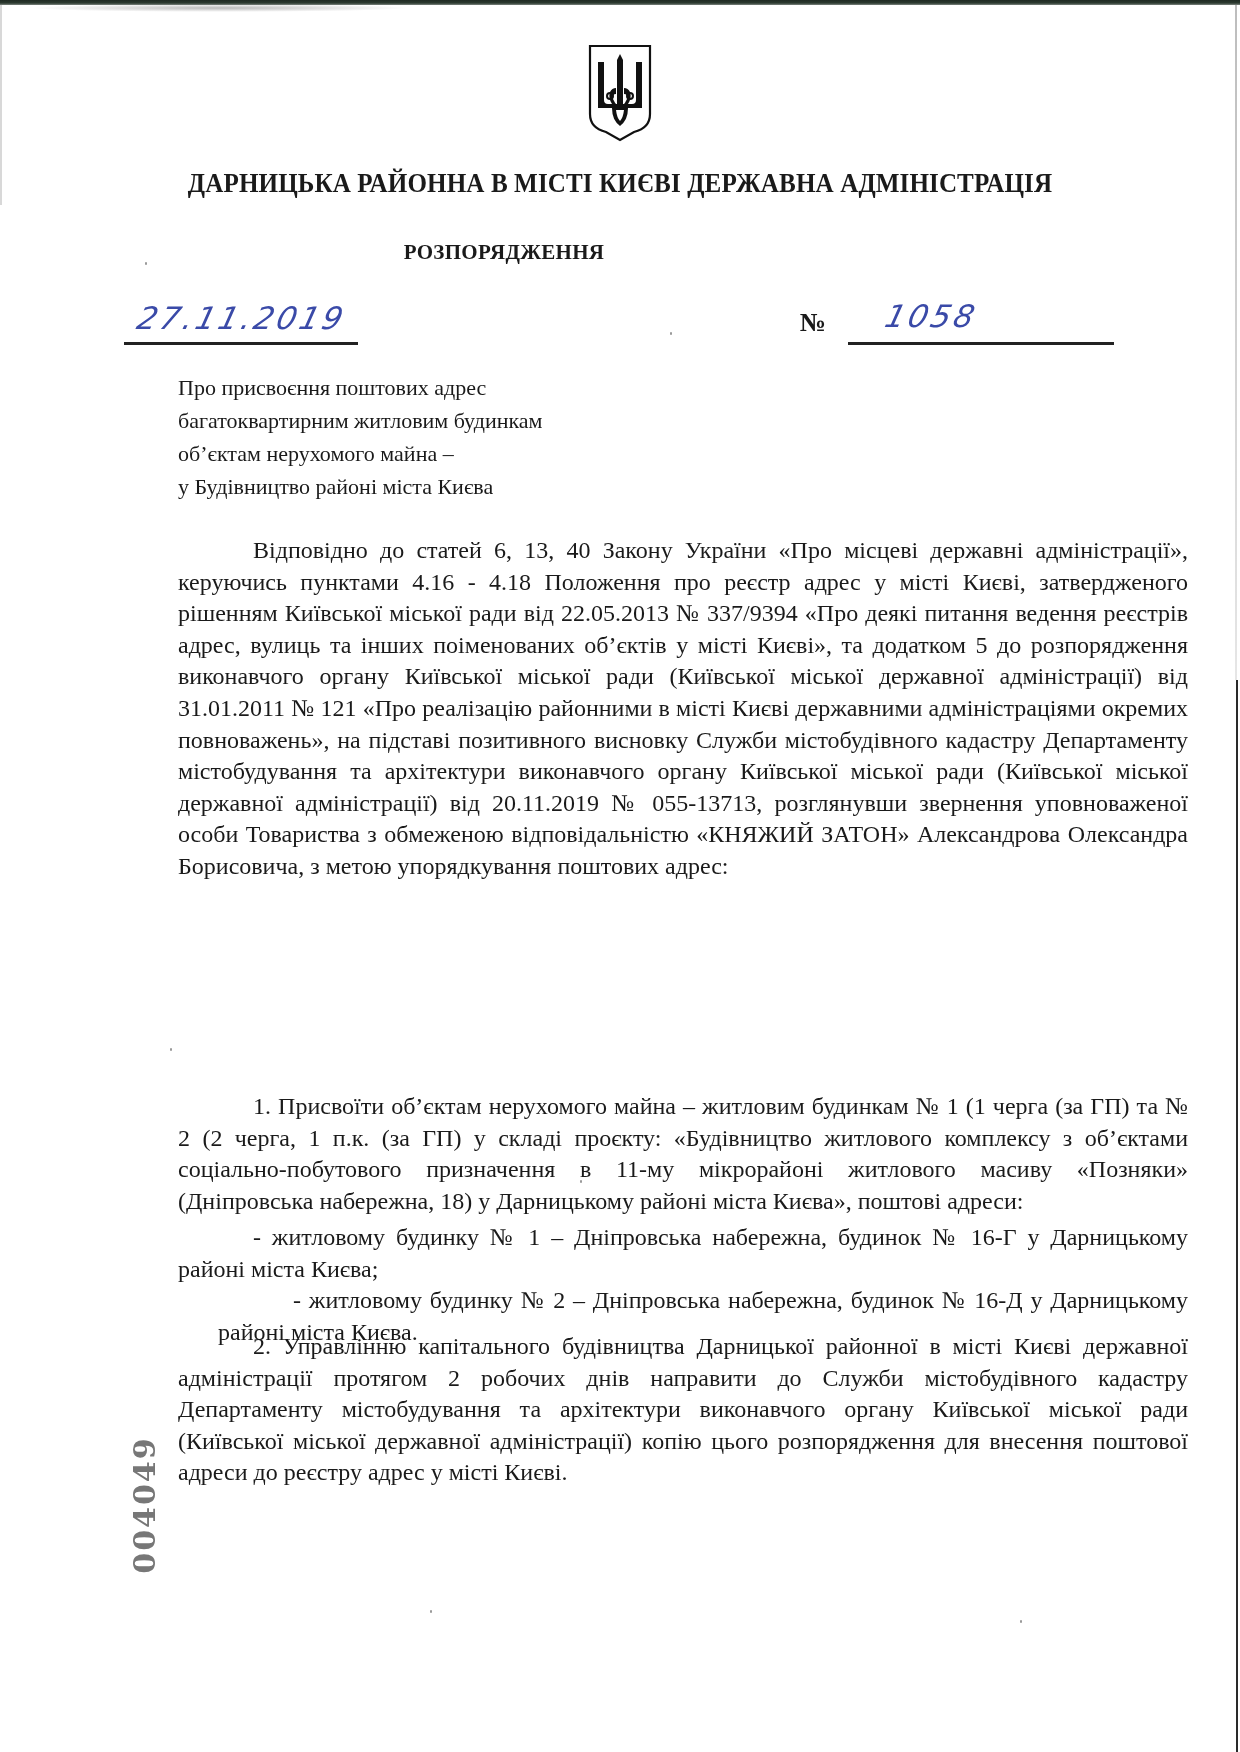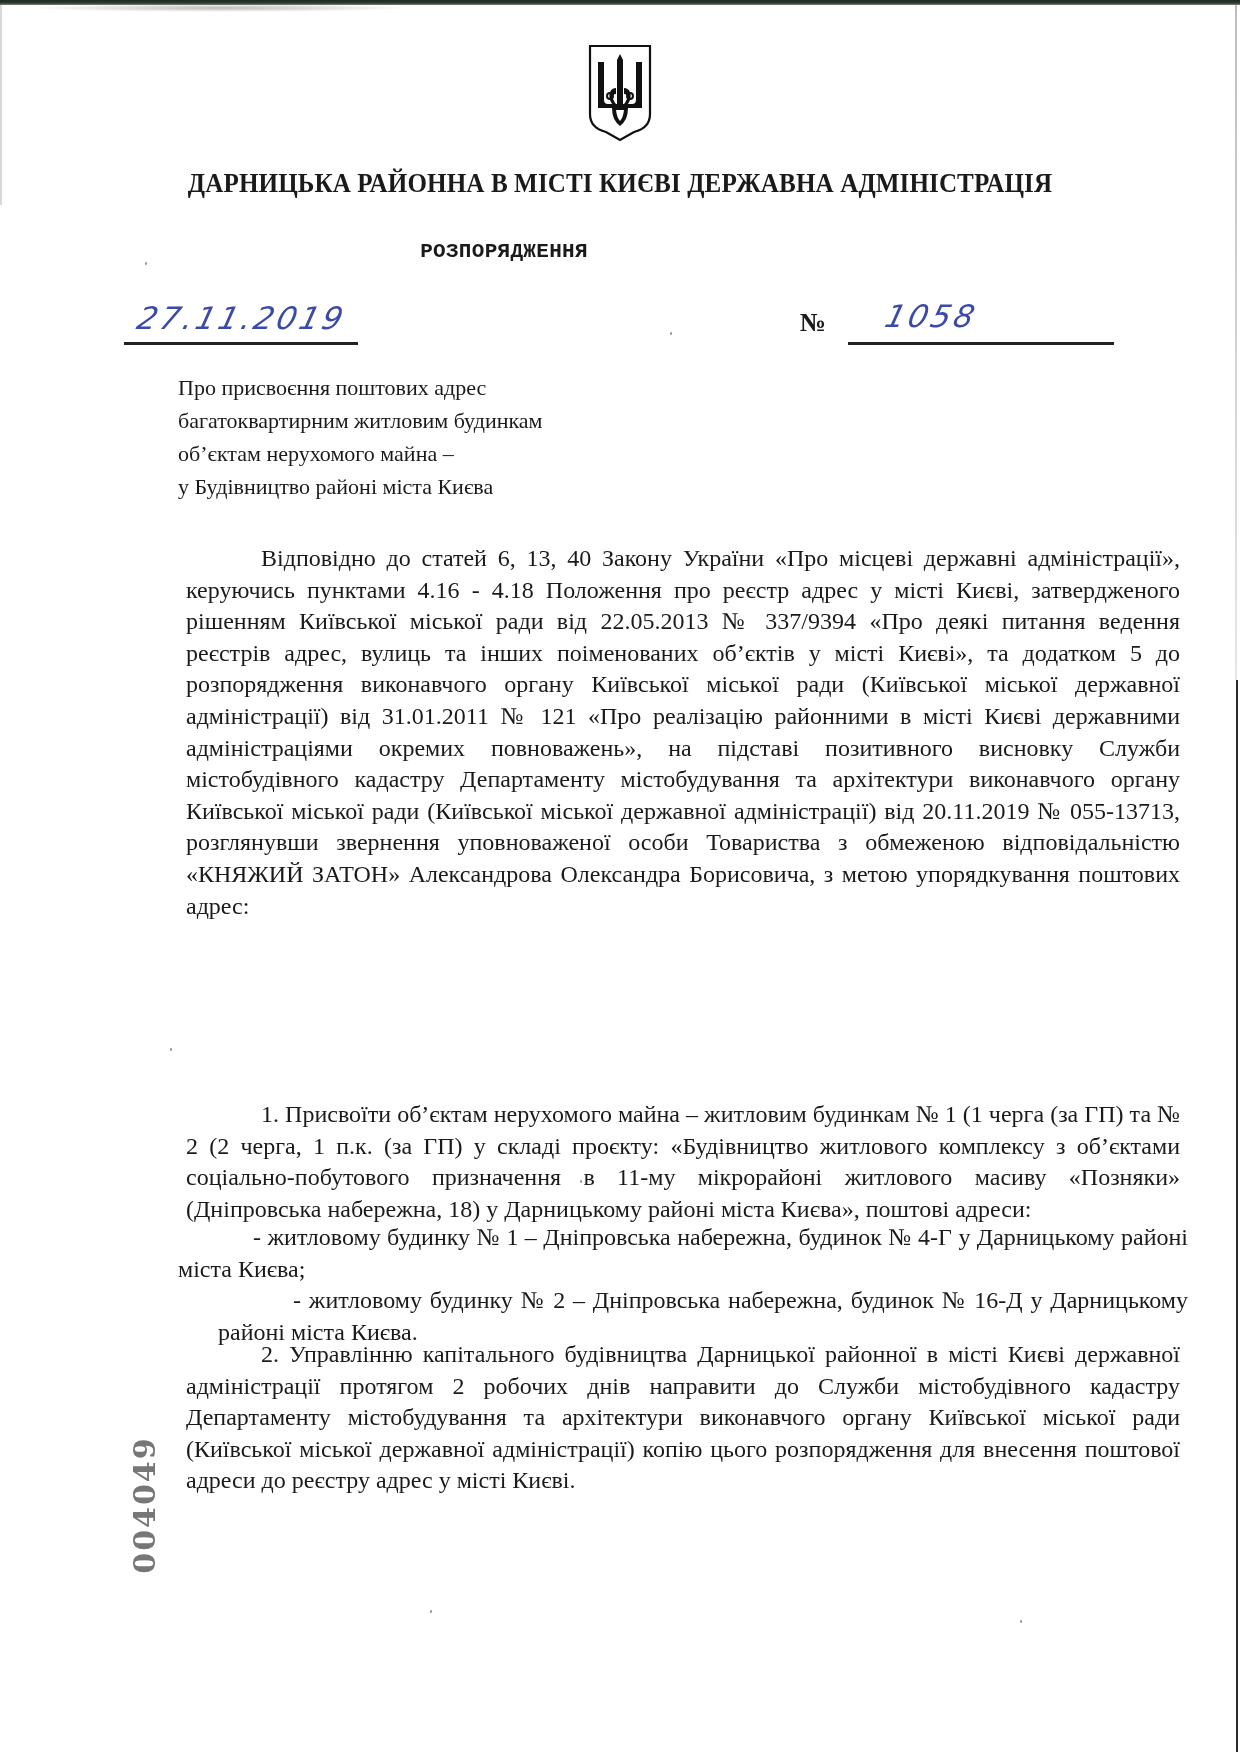--- a/index.html
+++ b/index.html
@@ -69,21 +69,20 @@
 
     .doc-type {
       position: absolute;
       left: 0;
       top: 240px;
       width: 1008px;
       text-align: center;
       font-size: 21px;
       font-weight: bold;
       letter-spacing: 0.3px;
-      font-family: Liberation Mono, monospace;
     }
 
     .date-field {
       position: absolute;
       left: 124px;
       top: 300px;
       width: 234px;
       height: 42px;
       border-bottom: 3px solid #222;
     }
@@ -136,21 +135,21 @@
       position: absolute;
       left: 178px;
       width: 1010px;
       font-size: 24px;
       line-height: 31.6px;
       text-align: justify;
       transform: scaleX(1);
     }
     .body-text .indent { text-indent: 75px; }
     .para {
-      margin: 8px;
+      margin: 0;
       text-align: justify;
       text-align-last: left;
     }
 
     .p1 { top: 535px; }
     .p2 { top: 1091px; }
     .p3 { top: 1222px; }
     .p4 { top: 1331px; }
 
     .sub-item { margin: 0; text-indent: 75px; text-align: justify; text-align-last: left; }
@@ -235,21 +234,21 @@
 
 <div class="body-text p1">
   <p class="para indent">Відповідно до статей 6, 13, 40 Закону України «Про місцеві державні адміністрації», керуючись пунктами 4.16 - 4.18 Положення про реєстр адрес у місті Києві, затвердженого рішенням Київської міської ради від 22.05.2013 № 337/9394 «Про деякі питання ведення реєстрів адрес, вулиць та інших поіменованих об’єктів у місті Києві», та додатком 5 до розпорядження виконавчого органу Київської міської ради (Київської міської державної адміністрації) від 31.01.2011 № 121 «Про реалізацію районними в місті Києві державними адміністраціями окремих повноважень», на підставі позитивного висновку Служби містобудівного кадастру Департаменту містобудування та архітектури виконавчого органу Київської міської ради (Київської міської державної адміністрації) від 20.11.2019 № 055-13713, розглянувши звернення уповноваженої особи Товариства з обмеженою відповідальністю «КНЯЖИЙ ЗАТОН» Александрова Олександра Борисовича, з метою упорядкування поштових адрес:</p>
 </div>
 
 <div class="body-text p2">
   <p class="para indent">1. Присвоїти об’єктам нерухомого майна – житловим будинкам № 1 (1 черга (за ГП) та № 2 (2 черга, 1 п.к. (за ГП) у складі проєкту: «Будівництво житлового комплексу з об’єктами соціально-побутового призначення в 11-му мікрорайоні житлового масиву «Позняки» (Дніпровська набережна, 18) у Дарницькому районі міста Києва», поштові адреси:</p>
 </div>
 
 <div class="body-text p3">
-  <p class="sub-item">- житловому будинку № 1 – Дніпровська набережна, будинок № 4-Г у Дарницькому районі міста Києва;</p>
+  <p class="sub-item">- житловому будинку № 1 – Дніпровська набережна, будинок № 16-Г у Дарницькому районі міста Києва;</p>
   <p class="sub-item">- житловому будинку № 2 – Дніпровська набережна, будинок № 16-Д у Дарницькому районі міста Києва.</p>
 </div>
 
 <div class="body-text p4">
   <p class="para indent">2. Управлінню капітального будівництва Дарницької районної в місті Києві державної адміністрації протягом 2 робочих днів направити до Служби містобудівного кадастру Департаменту містобудування та архітектури виконавчого органу Київської міської ради (Київської міської державної адміністрації) копію цього розпорядження для внесення поштової адреси до реєстру адрес у місті Києві.</p>
 </div>
 
 <div class="stamp-number">
   <span>004049</span>
 </div>

